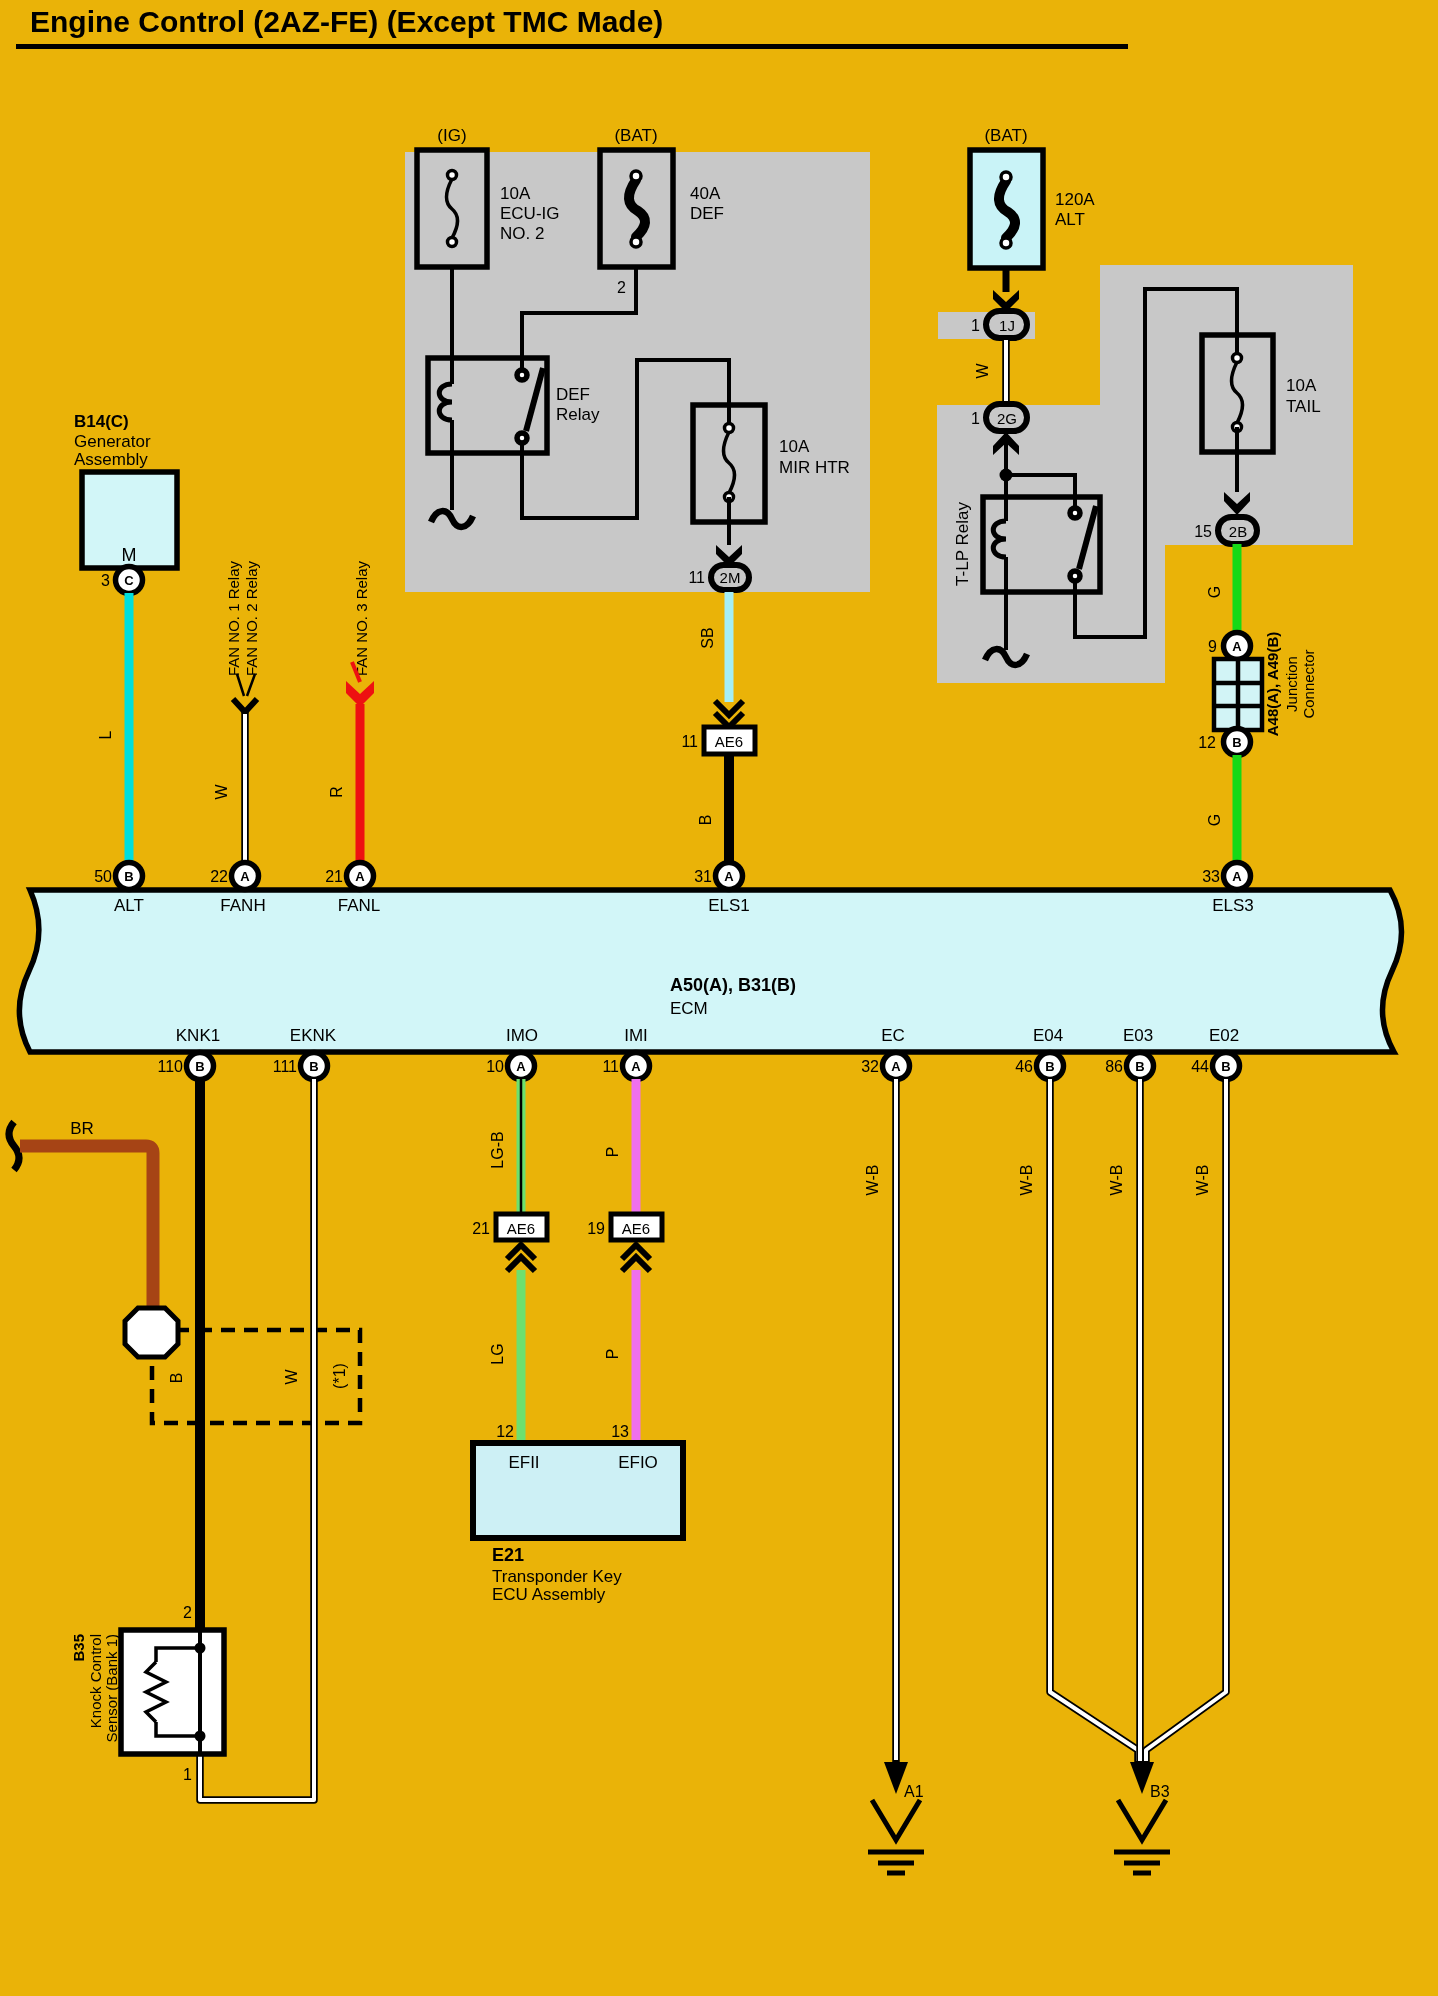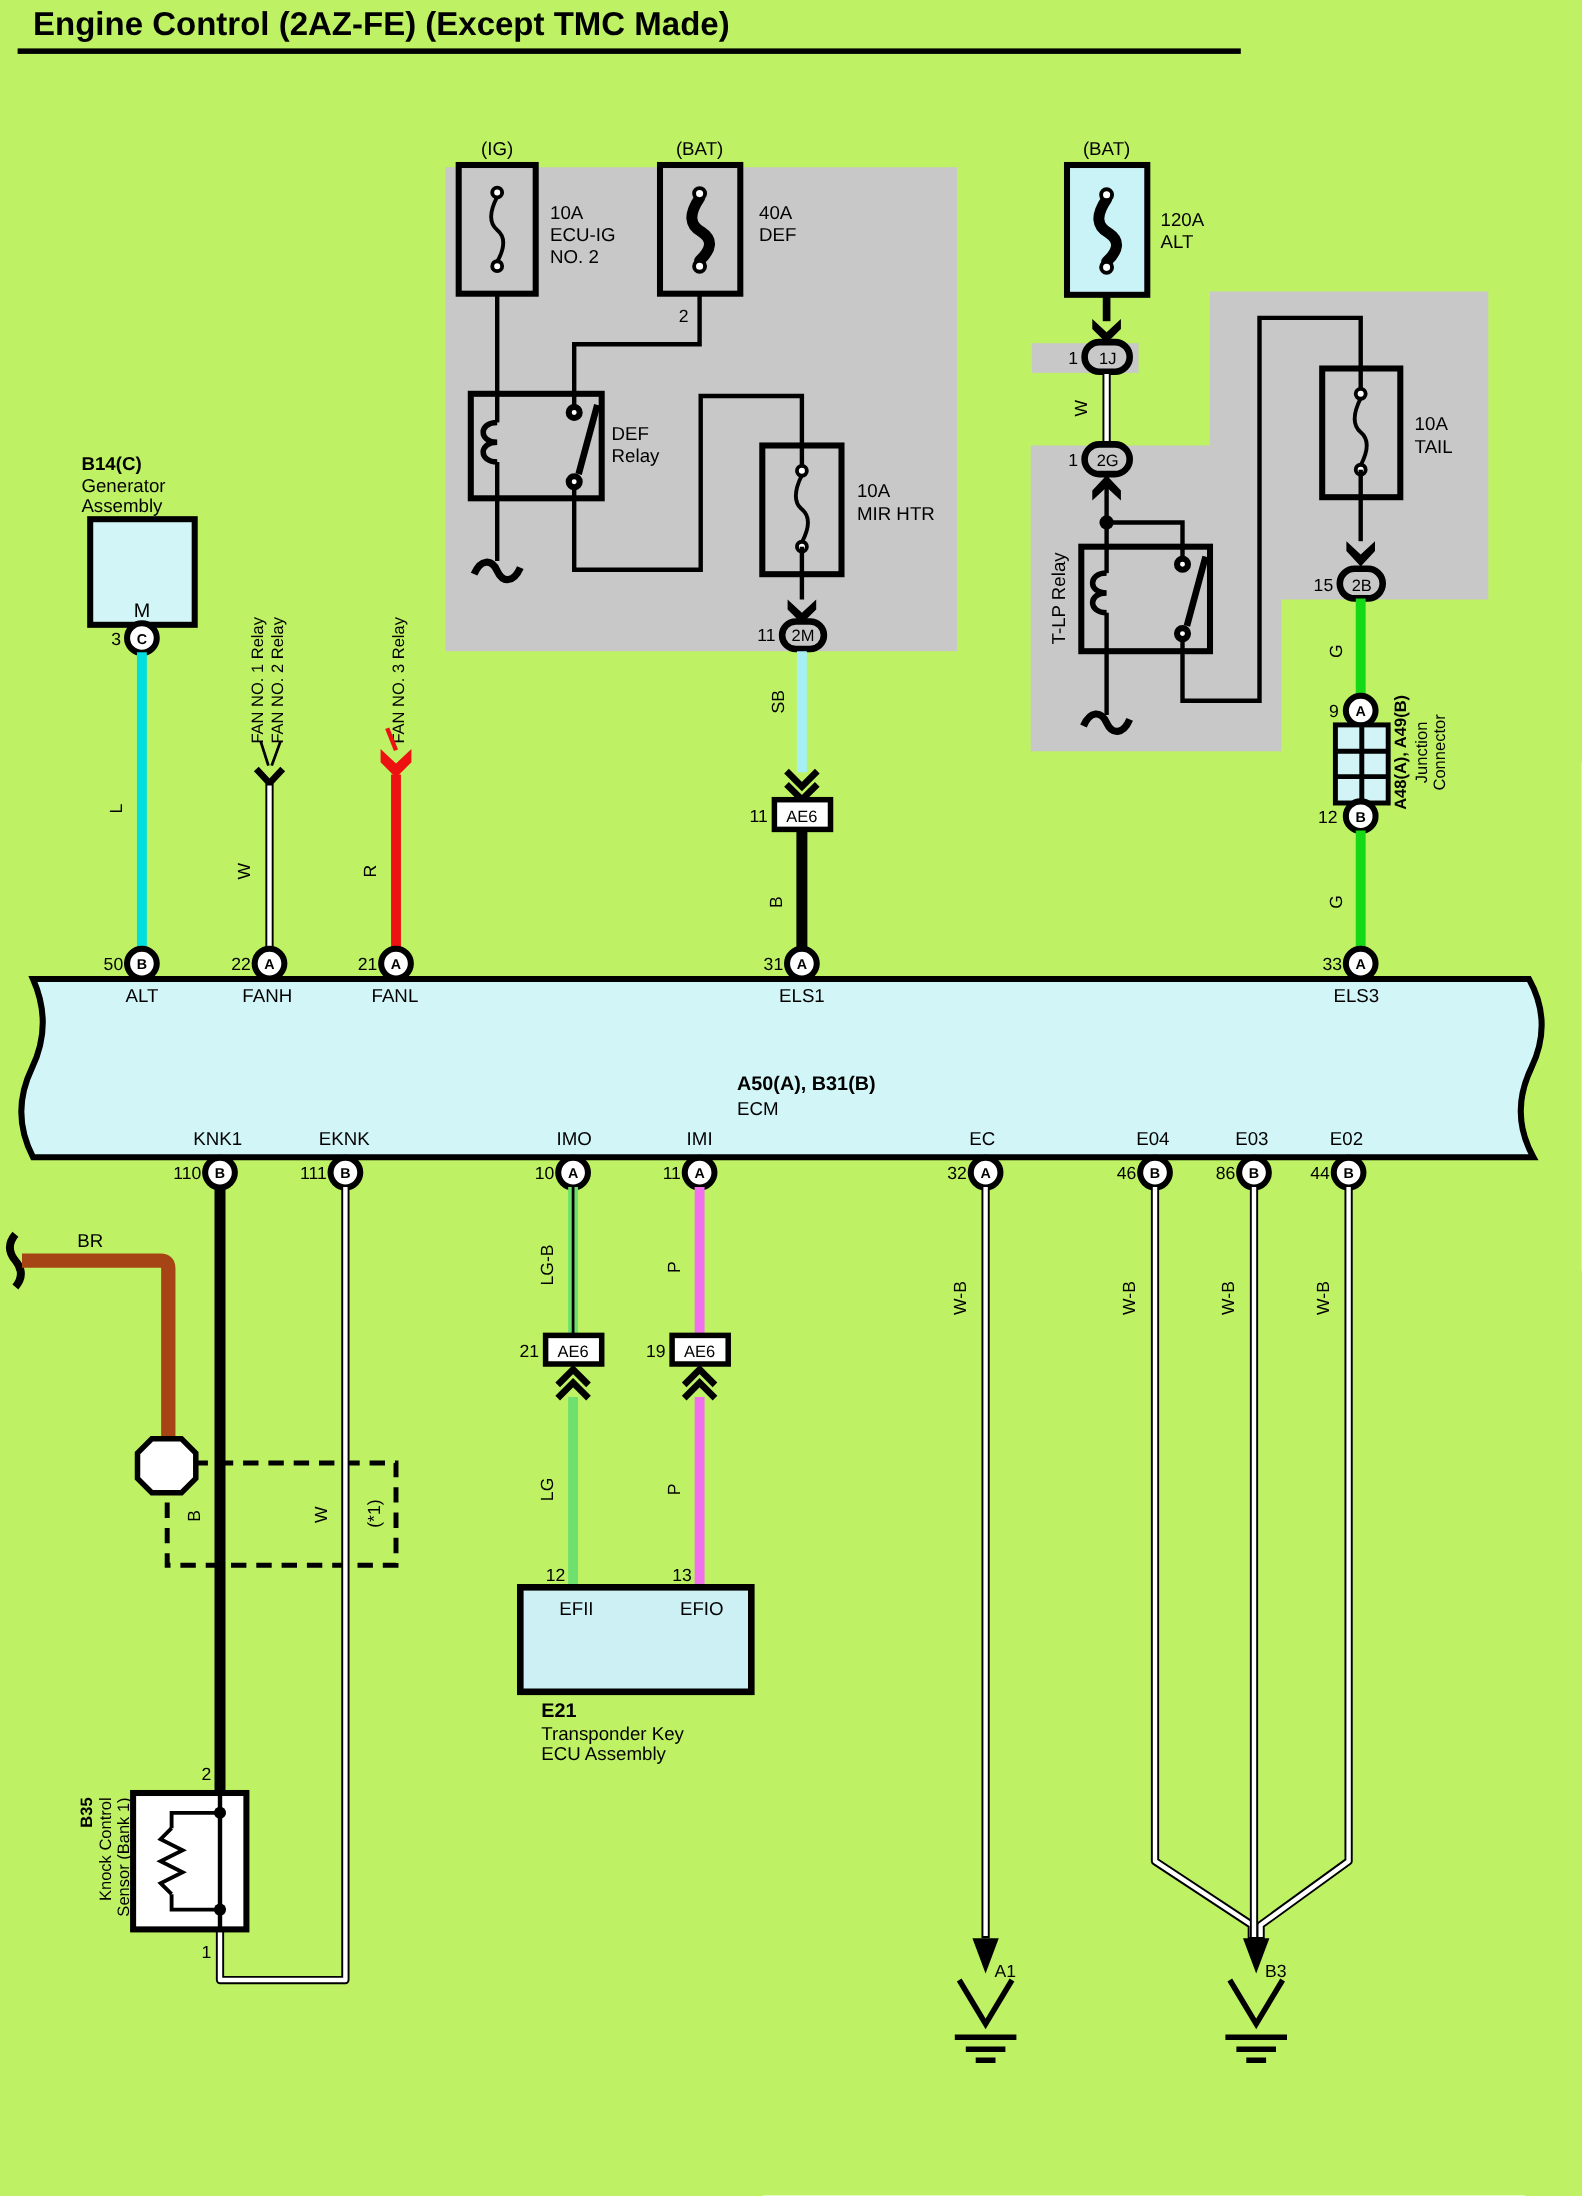--- a/index.html
+++ b/index.html
@@ -1,16 +1,16 @@
 <!DOCTYPE html>
 <html><head>
 <meta charset="utf-8">
 <style>
   html,body{margin:0;padding:0;background:#fff;}
-  #stage{position:relative;width:1438px;height:1996px;background:#bef264;overflow:hidden;}
+  #stage{position:relative;width:1438px;height:1996px;background:#eab308;overflow:hidden;}
   svg{display:block;}
   text{font-family:"Liberation Sans", sans-serif;fill:#000;}
   .t30{font-size:30px;font-weight:bold;}
   .t18{font-size:18px;}
   .t17{font-size:17px;}
   .t16{font-size:16px;}
   .t15{font-size:15px;}
   .t13{font-size:13px;font-weight:bold;}
   .b{font-weight:bold;}
   .mid{text-anchor:middle;}

